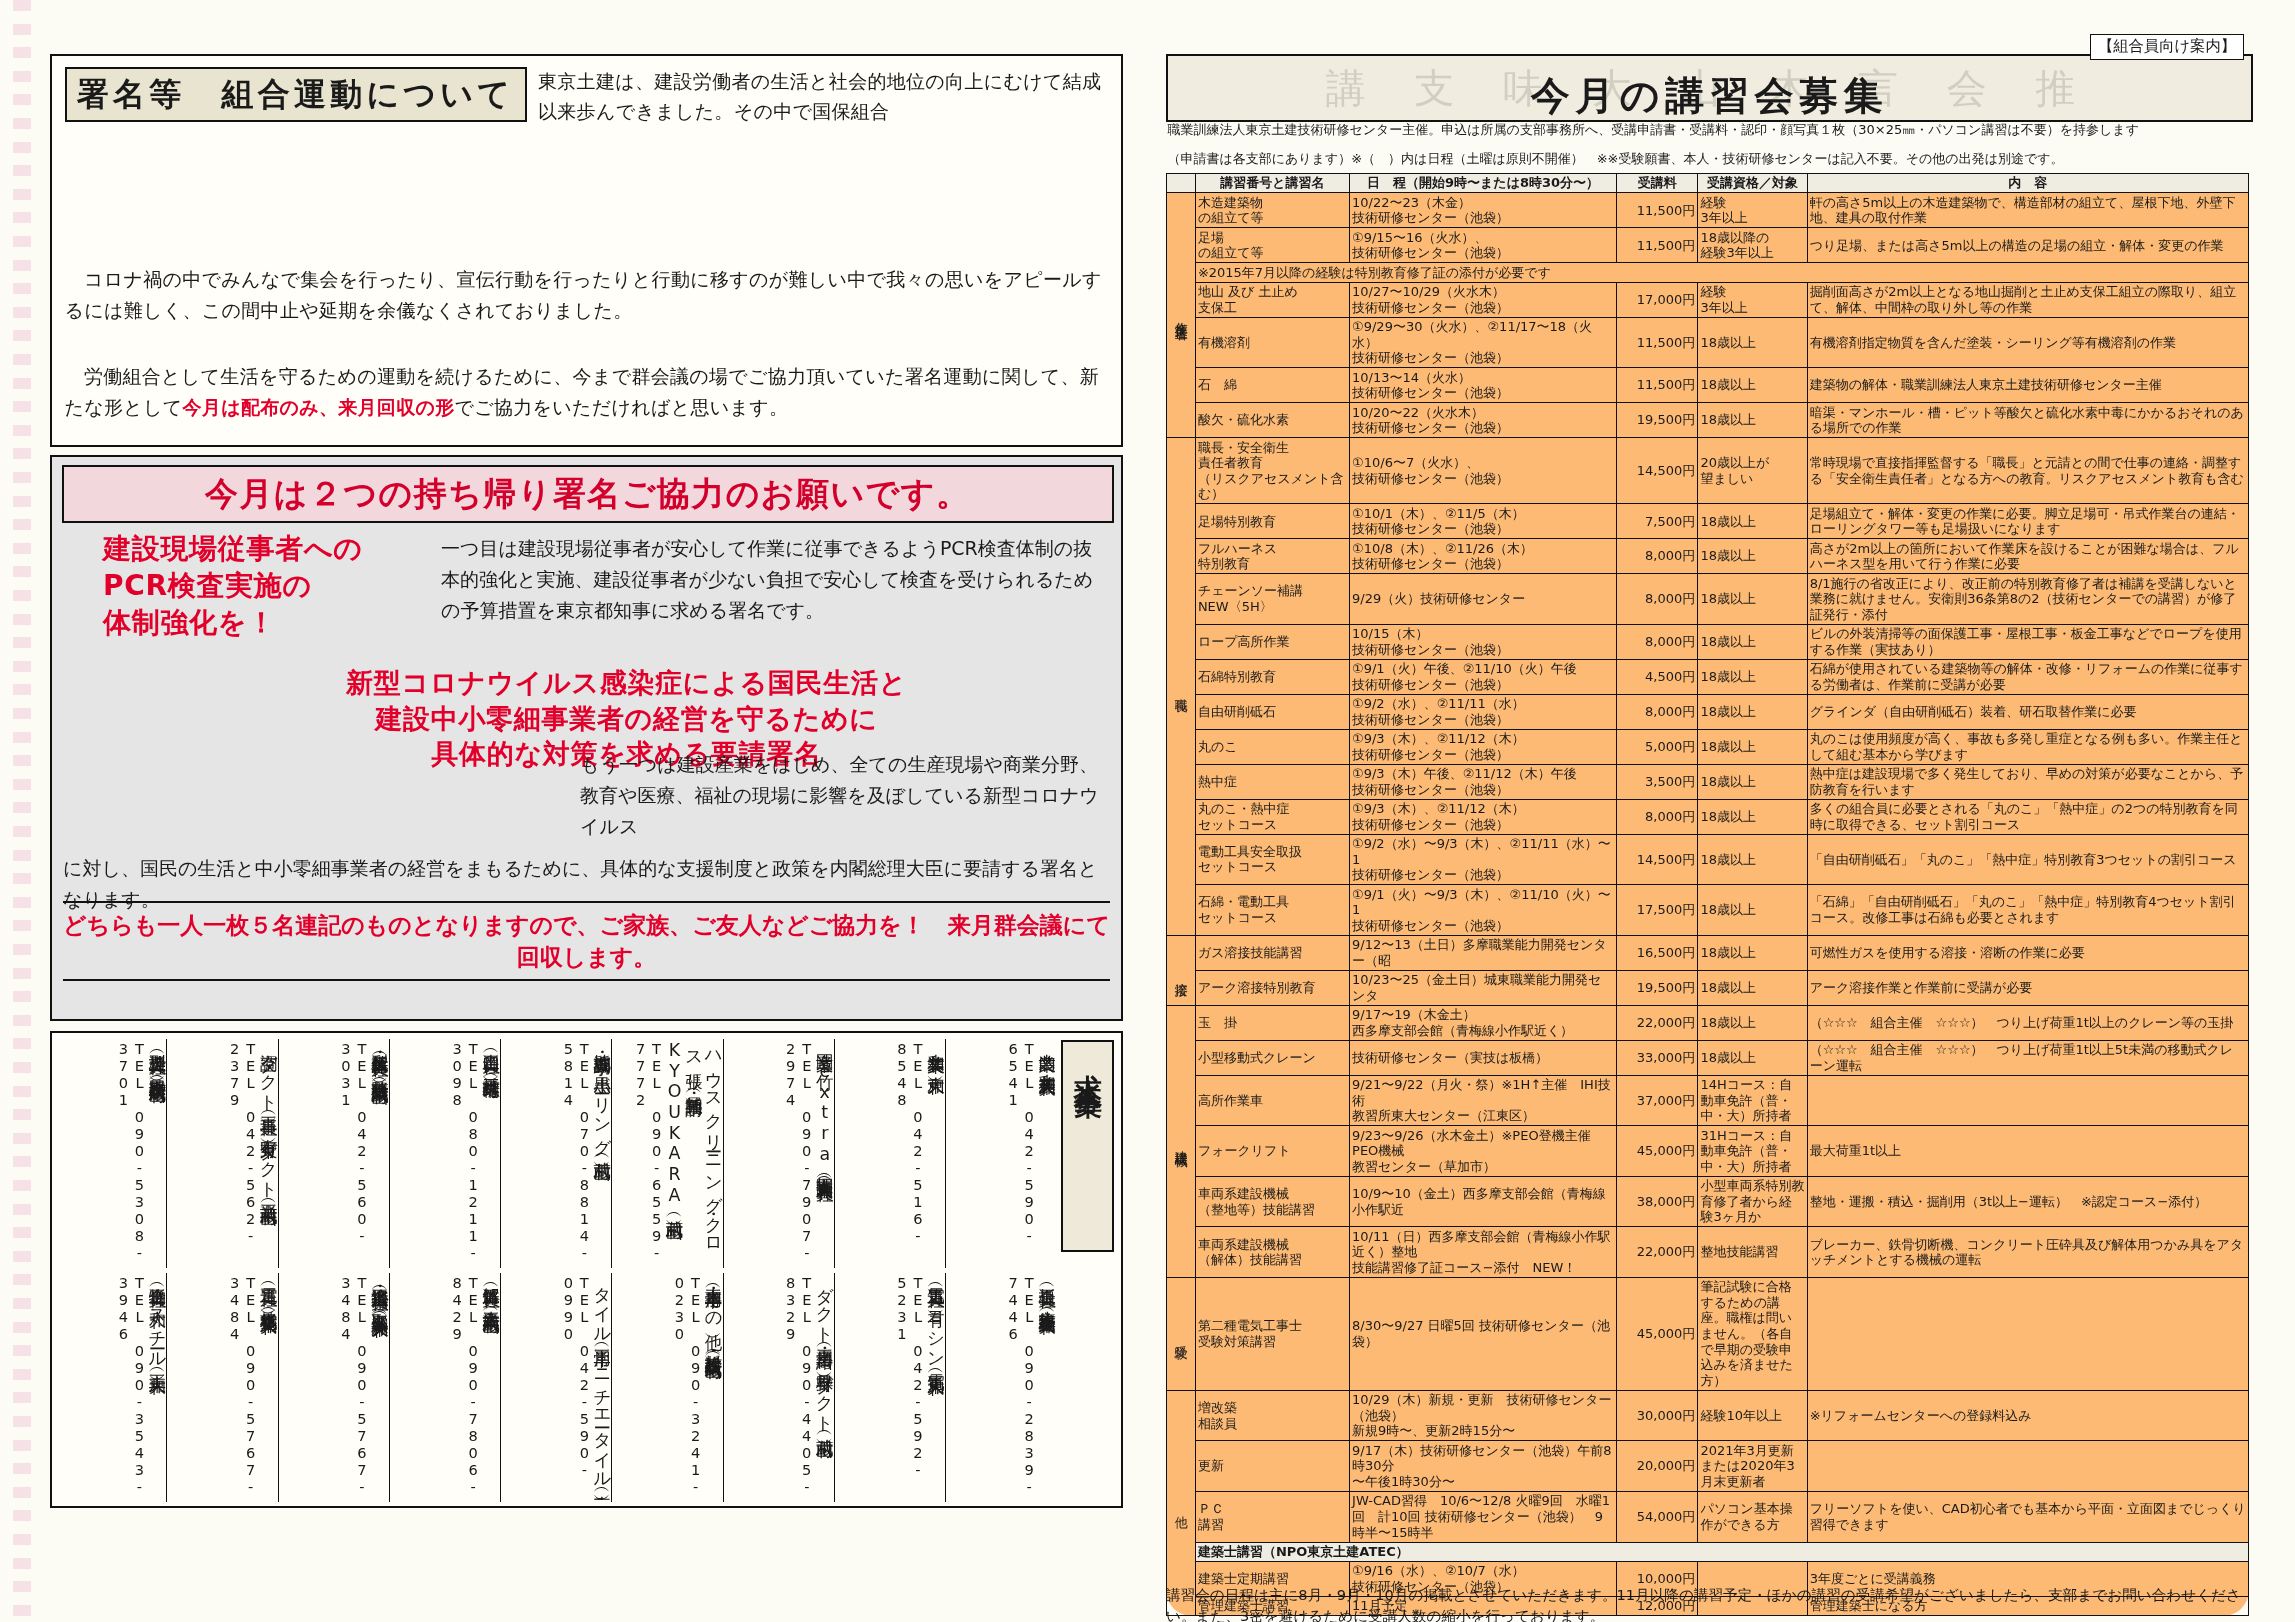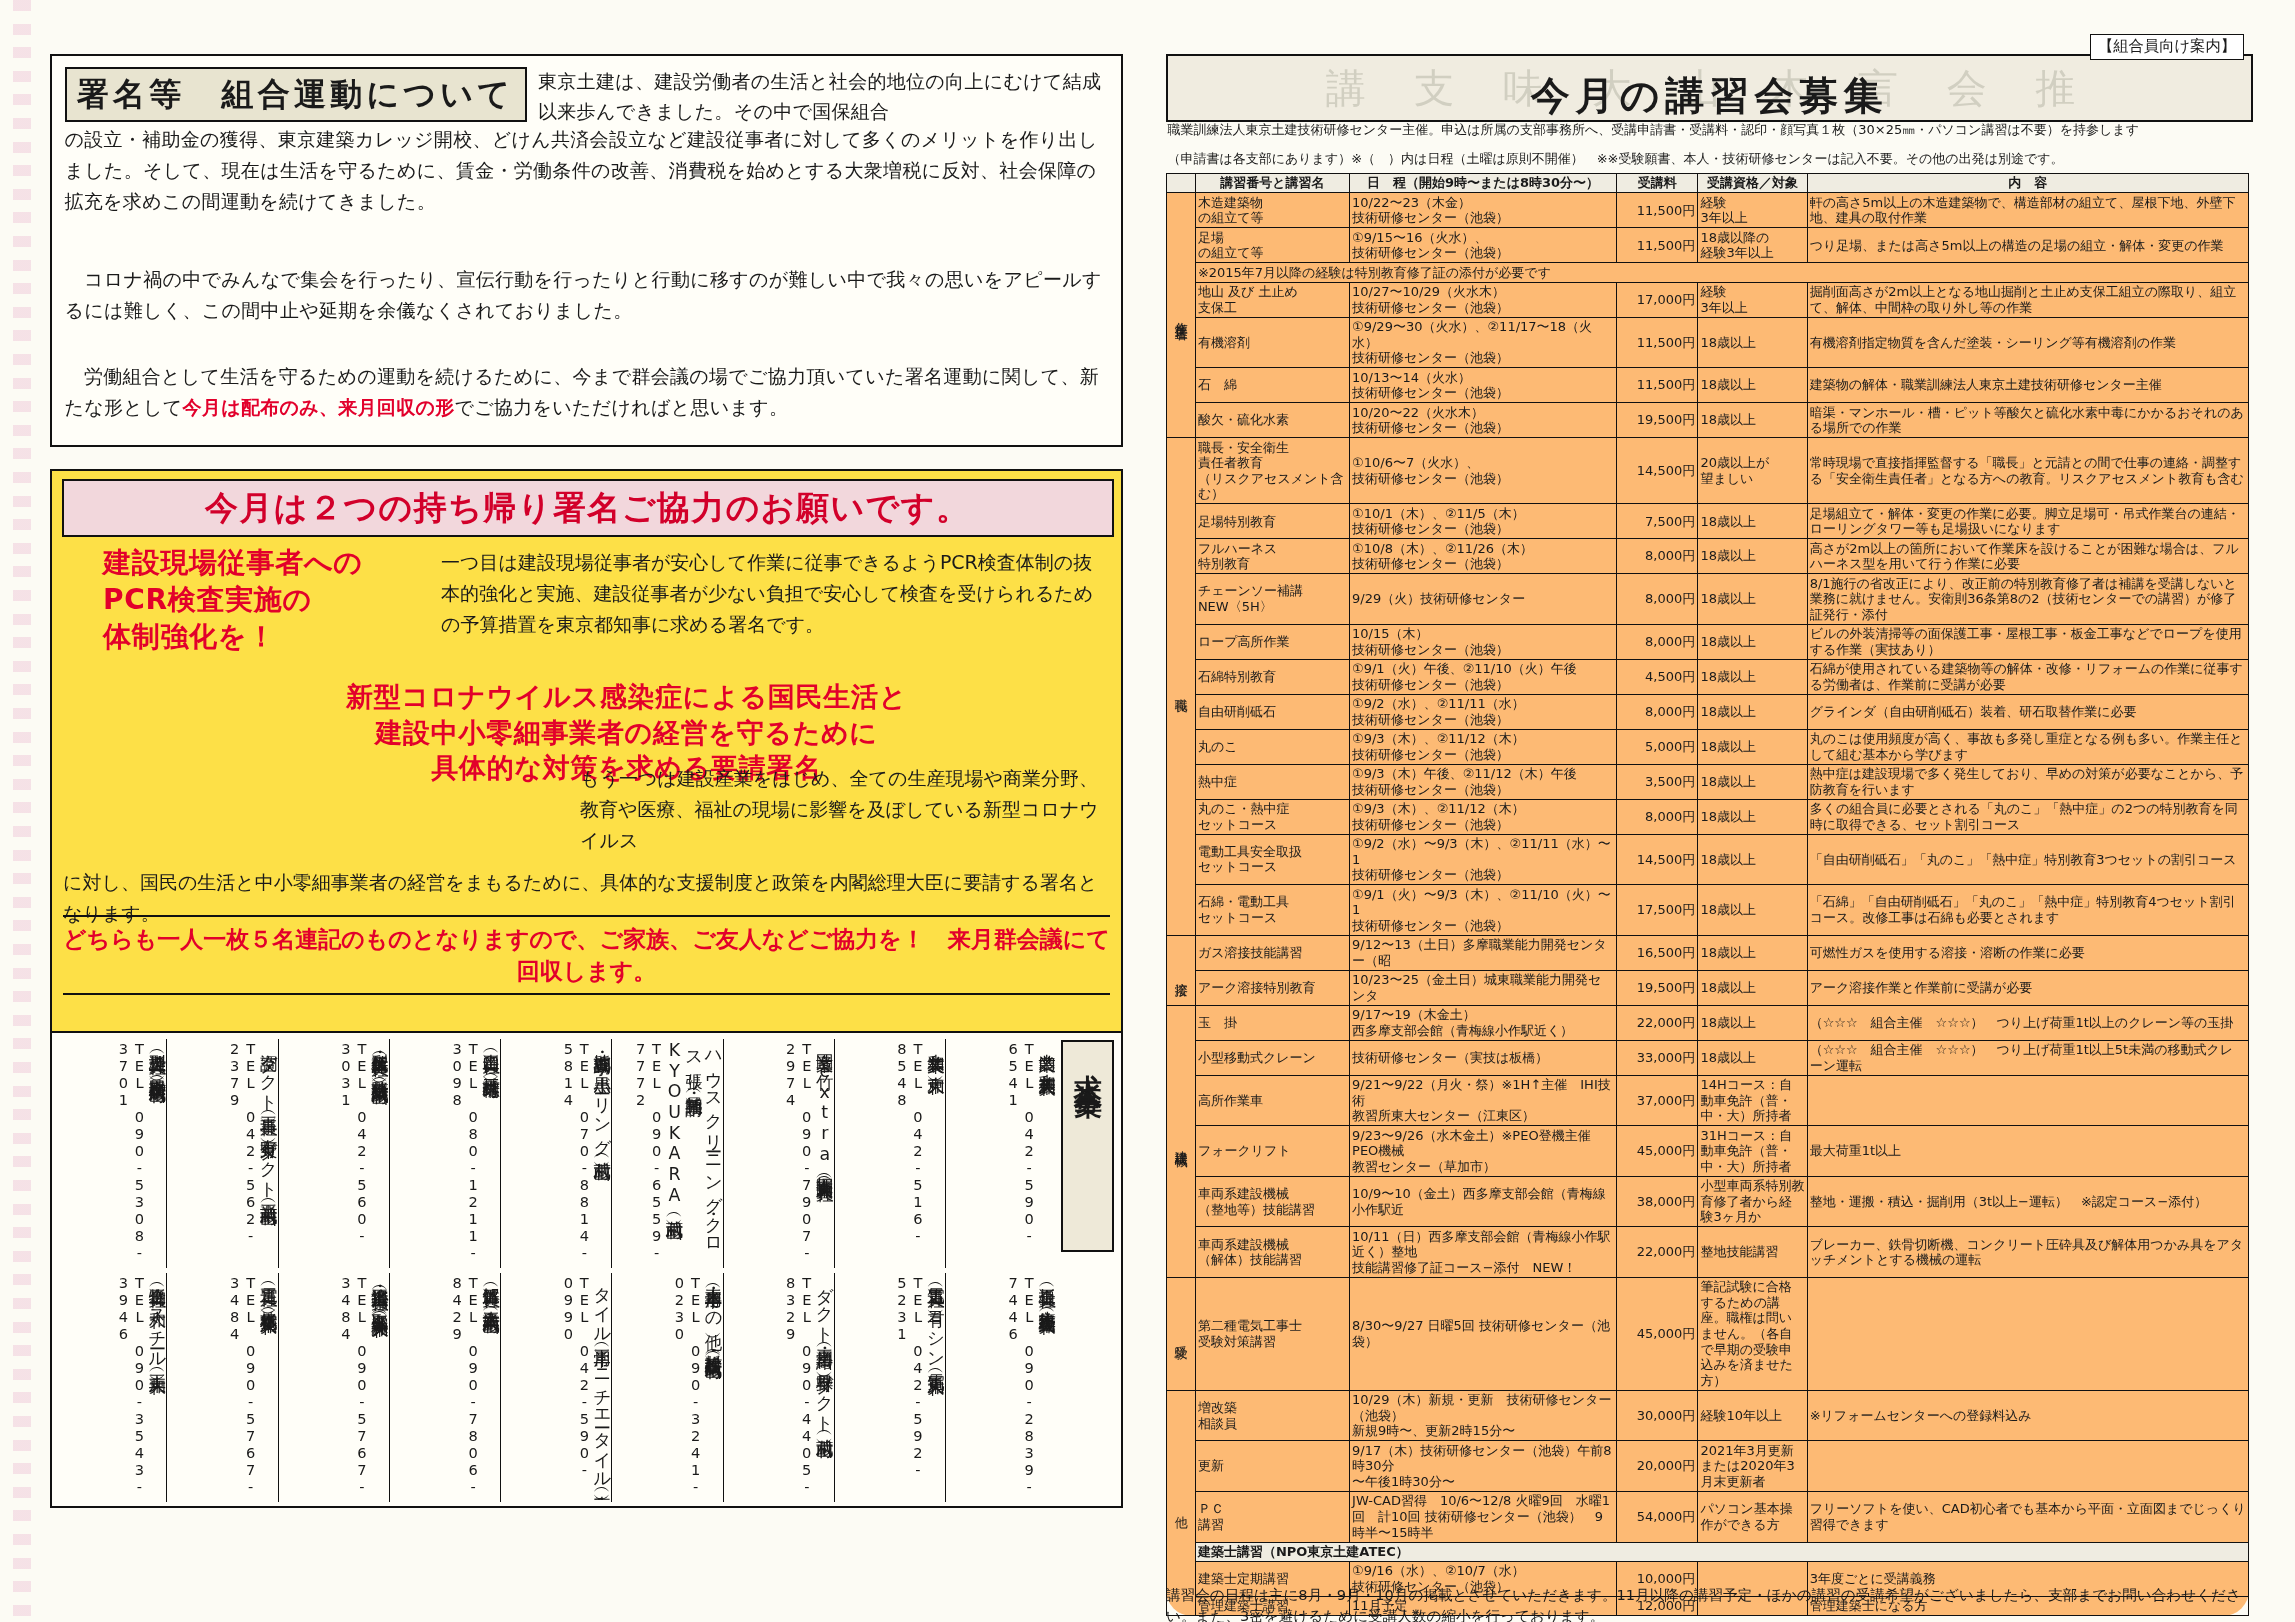--- a/index.html
+++ b/index.html
@@ -12,21 +12,21 @@
   .panelA{position:absolute;left:0;top:0;width:1069px;height:389px;border:2.1px solid #111;background:#fffef8;}
   .panelA .title{position:absolute;left:12.5px;top:11px;width:458px;height:51px;background:#e8e4d0;border:2.1px solid #111;
       font-weight:bold;font-size:32px;letter-spacing:4.2px;text-align:center;line-height:51px;}
   .panelA .ptxt{position:absolute;font-size:19px;line-height:1.62;letter-spacing:0.3px;}
   .panelA .p1{left:486px;top:9.7px;width:569px;}
   .panelA .p2{left:12.5px;top:68px;width:1043px;}
   .panelA .p3{left:12.5px;top:208px;width:1043px;text-indent:19.4px;}
   .panelA .p4{left:12.5px;top:305px;width:1043px;text-indent:19.4px;}
   .hl{color:#e2002b;font-weight:bold;}
 
-  .panelB{position:absolute;left:0;top:415px;width:1069px;height:562px;border:2.1px solid #111;background:#fde047;}
+  .panelB{position:absolute;left:0;top:401px;width:1069px;height:562px;border:2.1px solid #111;background:#e5e5e5;}
   .bannerB{position:absolute;left:9.7px;top:8.3px;width:1048px;height:54px;background:#f2d7dc;border:2.1px solid #111;}
   .bannerB span{display:block;line-height:54px;text-align:center;font-weight:bold;font-size:33px;color:#d2002a;letter-spacing:1.4px;}
   .bigred{position:absolute;color:#e2002b;font-weight:bold;font-size:28px;line-height:1.32;letter-spacing:0.7px;margin-left:40px;}
   .r1{left:11px;top:74px;width:389px;}
   .bodyB{position:absolute;font-size:19px;line-height:1.62;}
   .b1{left:389px;top:76px;width:669px;}
   .r2{left:14px;top:208px;width:1041px;text-align:center;font-size:27px;}
   .b2{left:528px;top:292px;width:530px;}
   .b3{left:11px;top:396px;width:1047px;}
   .footB{position:absolute;left:11px;top:444px;width:1047px;text-align:center;color:#e2002b;font-weight:bold;font-size:23px;
@@ -79,21 +79,20 @@
 <body>
 
 <div id="page">
   <div id="lpunch"></div>
 
   <div id="leftcol">
 
     <div class="panelA">
       <div class="title">署名等　組合運動について</div>
       <div class="ptxt p1">東京土建は、建設労働者の生活と社会的地位の向上にむけて結成以来歩んできました。その中で国保組合</div>
-      <div class="ptxt p2">の設立・補助金の獲得、東京建築カレッジ開校、どけん共済会設立など建設従事者に対して多くのメリットを作り出しました。そして、現在は生活を守るために、賃金・労働条件の改善、消費税を始めとする大衆増税に反対、社会保障の拡充を求めこの間運動を続けてきました。</div>
       <div class="ptxt p3">コロナ禍の中でみんなで集会を行ったり、宣伝行動を行ったりと行動に移すのが難しい中で我々の思いをアピールするには難しく、この間中止や延期を余儀なくされておりました。</div>
       <div class="ptxt p4">
         <span>労働組合として生活を守るための運動を続けるために、今まで群会議の場でご協力頂いていた署名運動に関して、新たな形として</span><span class="hl">今月は配布のみ、来月回収の形</span><span>でご協力をいただければと思います。</span>
       </div>
     </div>
 
     <div class="panelB">
       <div class="bannerB">
         <span>今月は２つの持ち帰り署名ご協力のお願いです。</span>
       </div>

